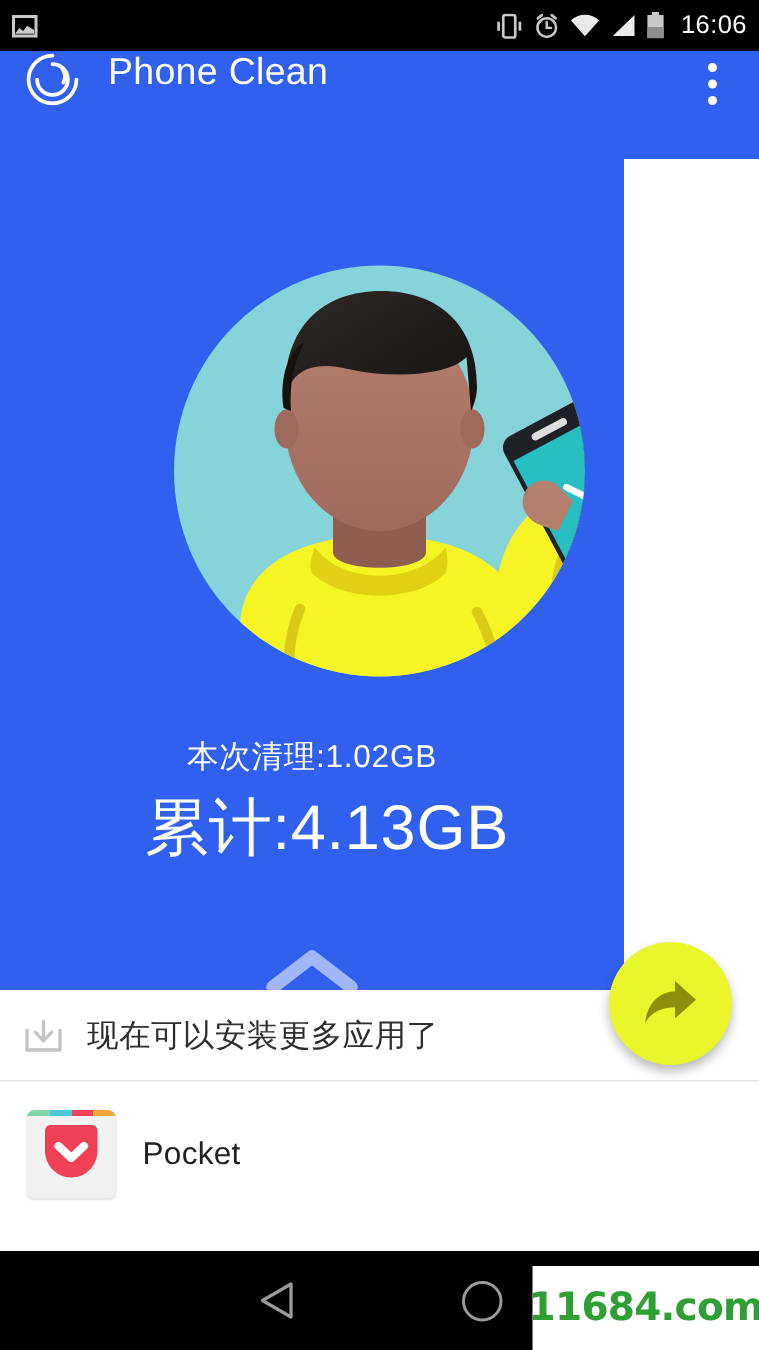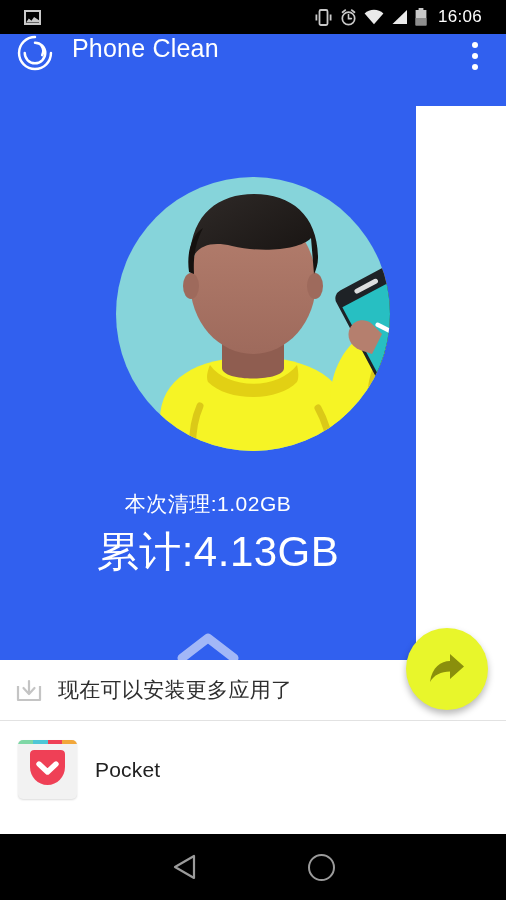--- a/index.html
+++ b/index.html
@@ -15,21 +15,21 @@
     background: #ffffff;
     overflow: hidden;
   }
 
   
   .statusbar {
     position: absolute; top: 0; left: 0;
     width: 506px; height: 34px;
     background: #000000;
     display: flex; align-items: center;
-    padding: 0 24px;
+    padding: 0 8px;
   }
   .sb-left { display: flex; align-items: center; gap: 6px; }
   .sb-right { margin-left: auto; display: flex; align-items: center; gap: 7px; }
   .sb-clock {
     color: #ffffff; font-size: 17px; letter-spacing: 0.3px;
     margin-left: 4px; font-family: "Liberation Sans", sans-serif;
   }
   .icon-img {
     width: 17px; height: 15px;
     border: 2px solid #c9c9c9;
@@ -302,15 +302,16 @@
         <div class="app-name">Pocket</div>
       </div>
     </div>
   </div>
 
   <div class="navbar">
     <svg class="nav-back" viewBox="0 0 26 28">
       <path d="M22 3 L22 25 L3 14 Z" fill="none" stroke="#9b9b9b" stroke-width="2.2" stroke-linejoin="round"></path>
     </svg>
     <div class="nav-home"></div>
+    <div class="watermark">11684.com</div>
   </div>
 
 </div>
 
 </body></html>

